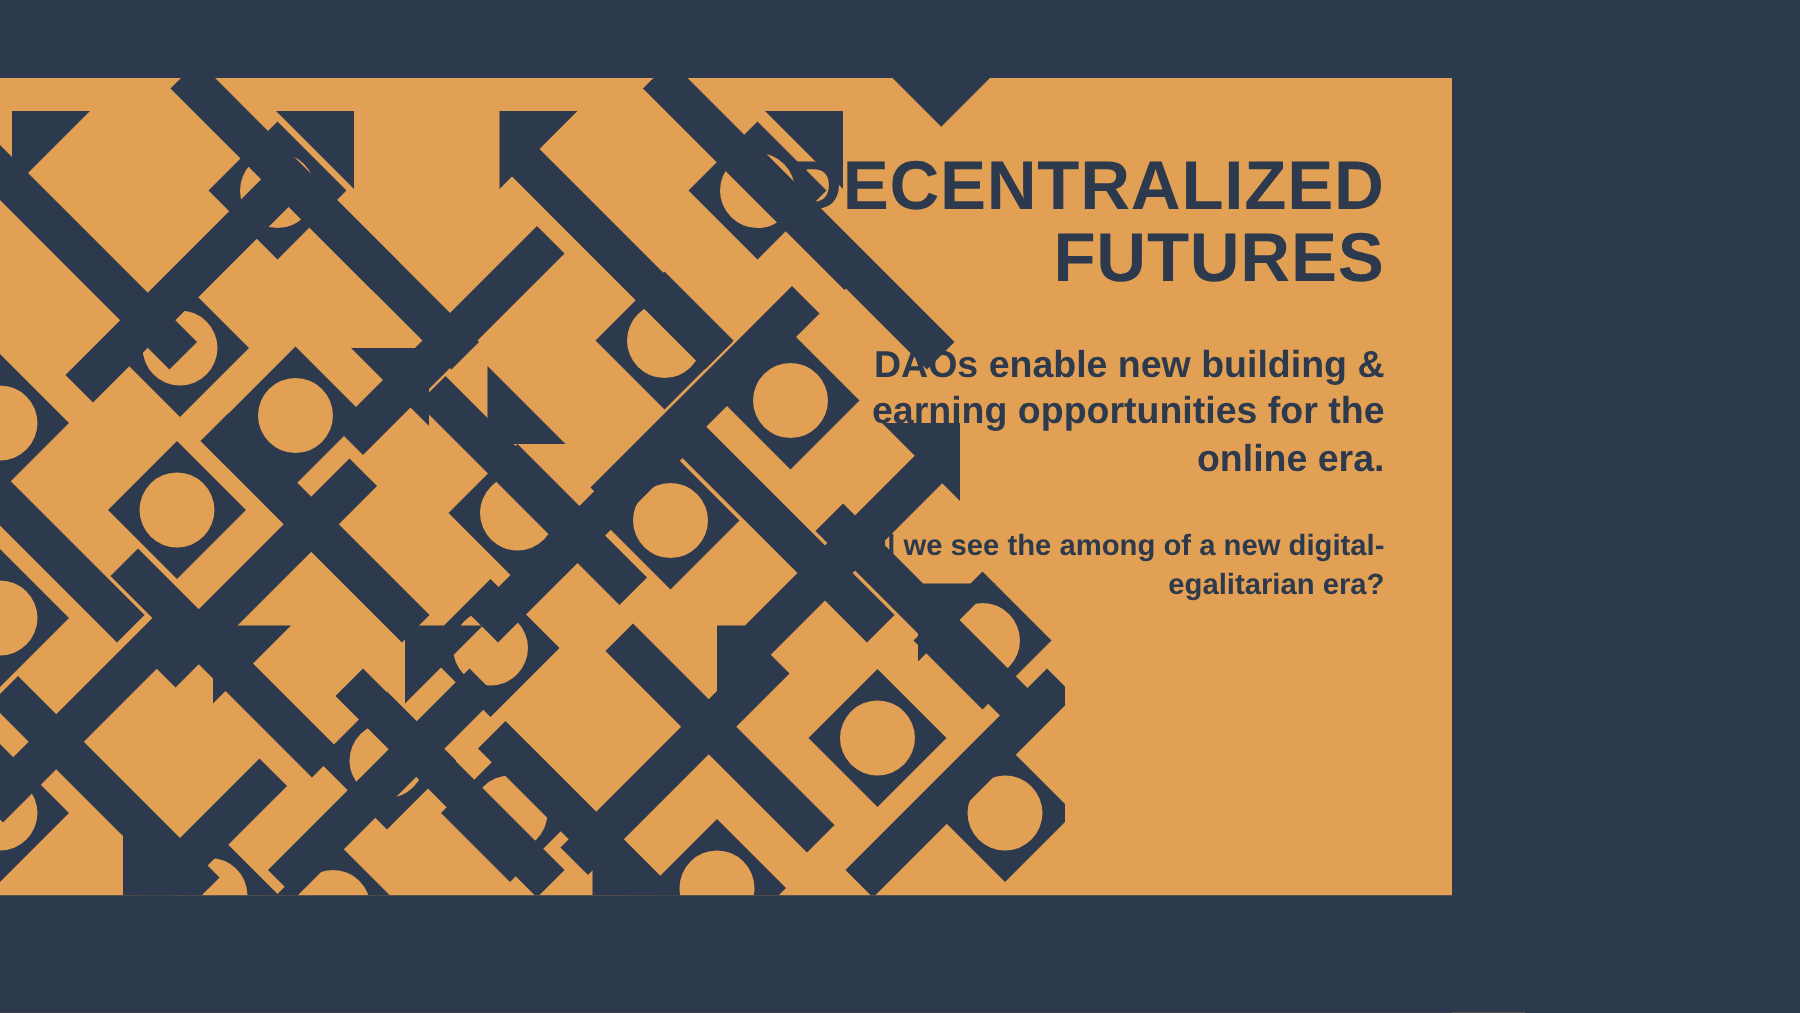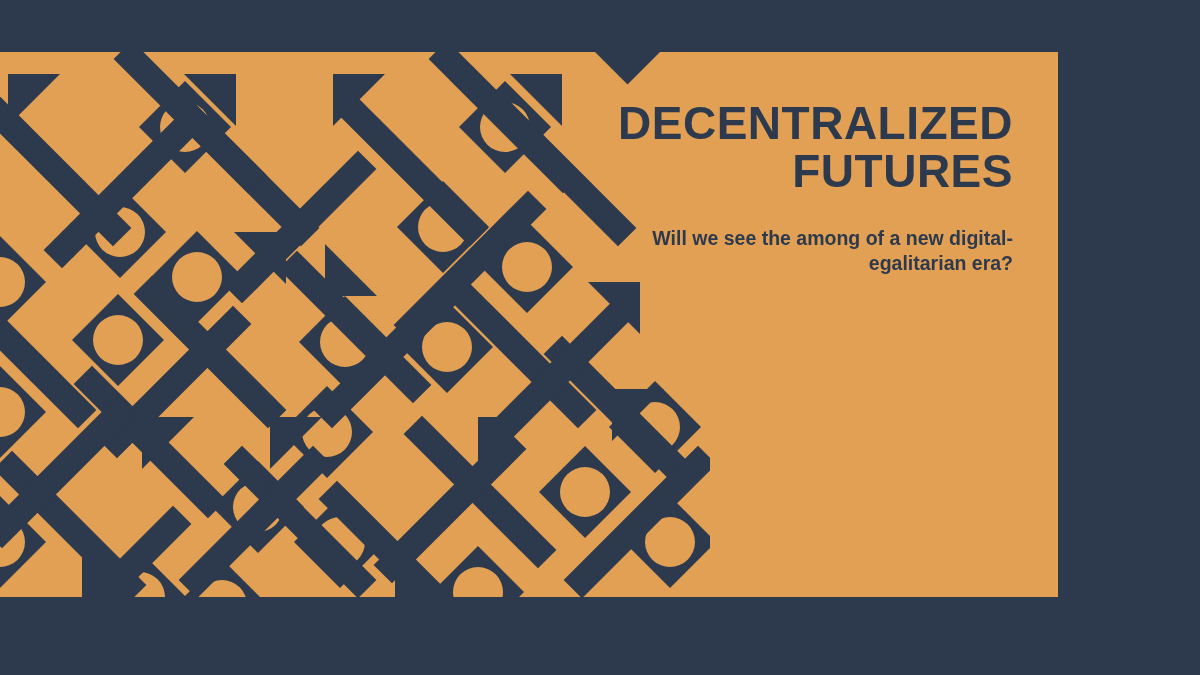--- a/index.html
+++ b/index.html
@@ -9,21 +9,21 @@
   }
   body {
     width: 1200px;
     height: 675px;
     overflow: hidden;
     font-family: "Liberation Sans", sans-serif;
   }
 
   #poster {
     position: relative;
-    width: 1058px;
+    width: 968px;
     height: 675px;
     background: #2d394c;
     overflow: hidden;
   }
 
   
   #panel {
     position: absolute;
     left: 0;
     top: 52px;
@@ -192,20 +192,21 @@
     </div>
 
   </div>
 
   <svg id="top-notch" style="position:absolute;left:595px;top:52px;" width="65" height="34" viewBox="0 0 65 34">
     <path d="M 0 0 L 65 0 L 32.5 32.5 Z" fill="#2d394c"></path>
   </svg>
 
   <div id="text-column">
     <h1 id="headline">DECENTRALIZED FUTURES</h1>
+    <p id="subhead">DAOs enable new building &amp; earning opportunities for the online era.</p>
     <p id="para-2" class="body-para">Will we see the among of a new digital-egalitarian era?</p>
   </div>
 
   <div id="footer">
 
     
     
     
 
     

